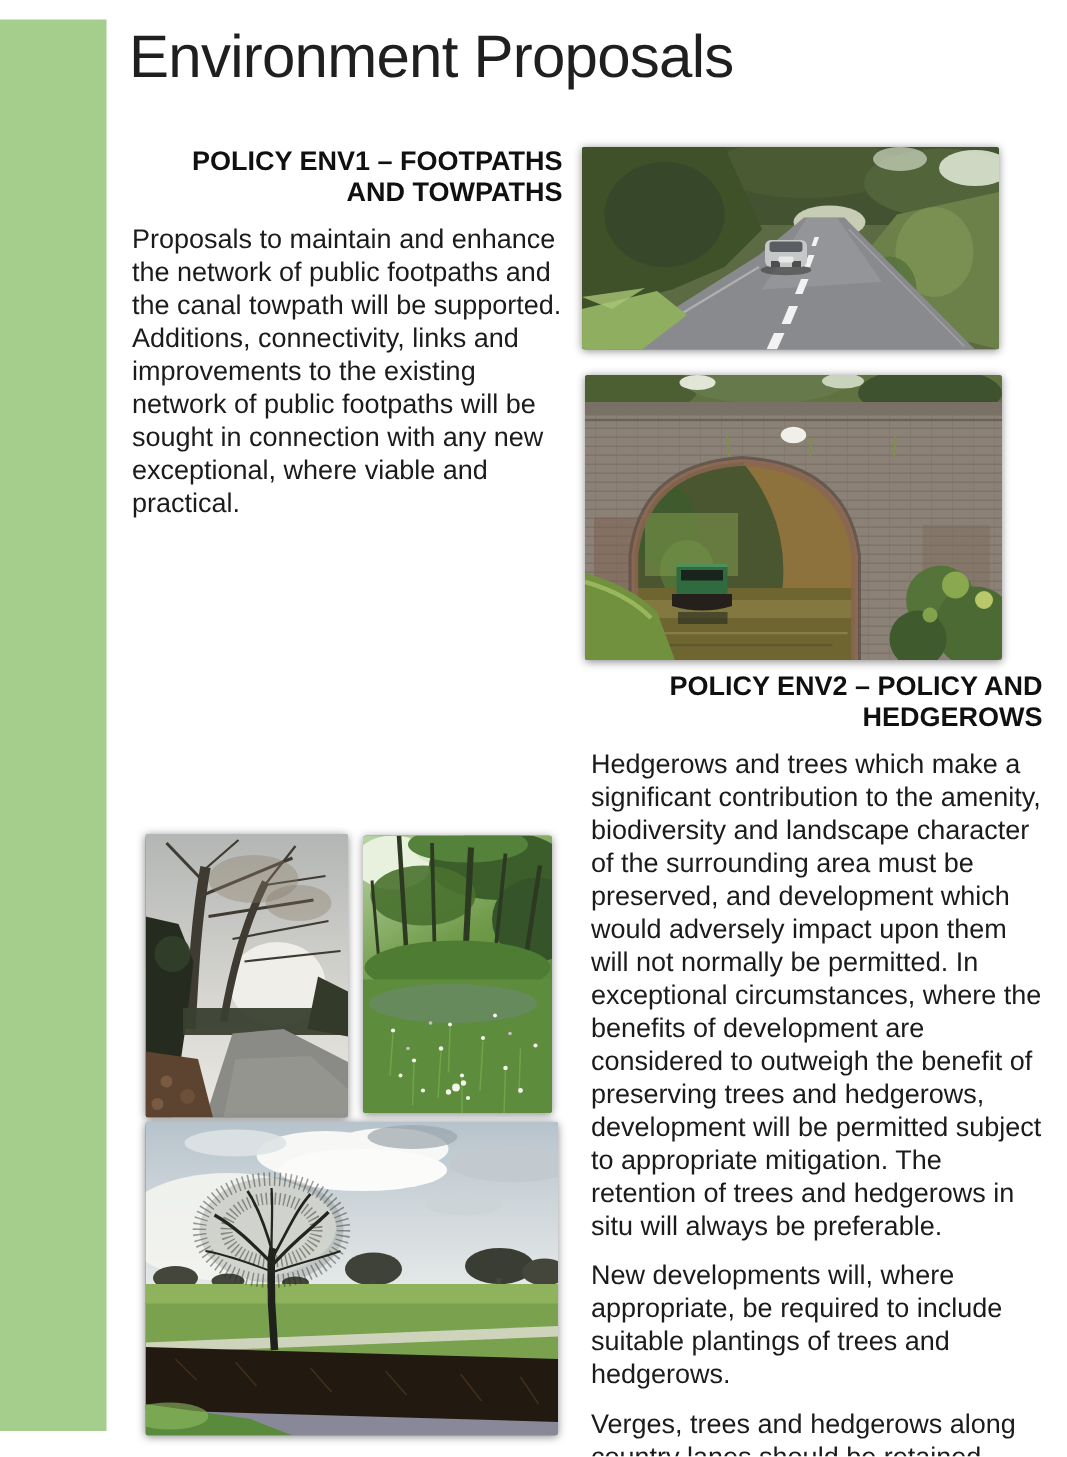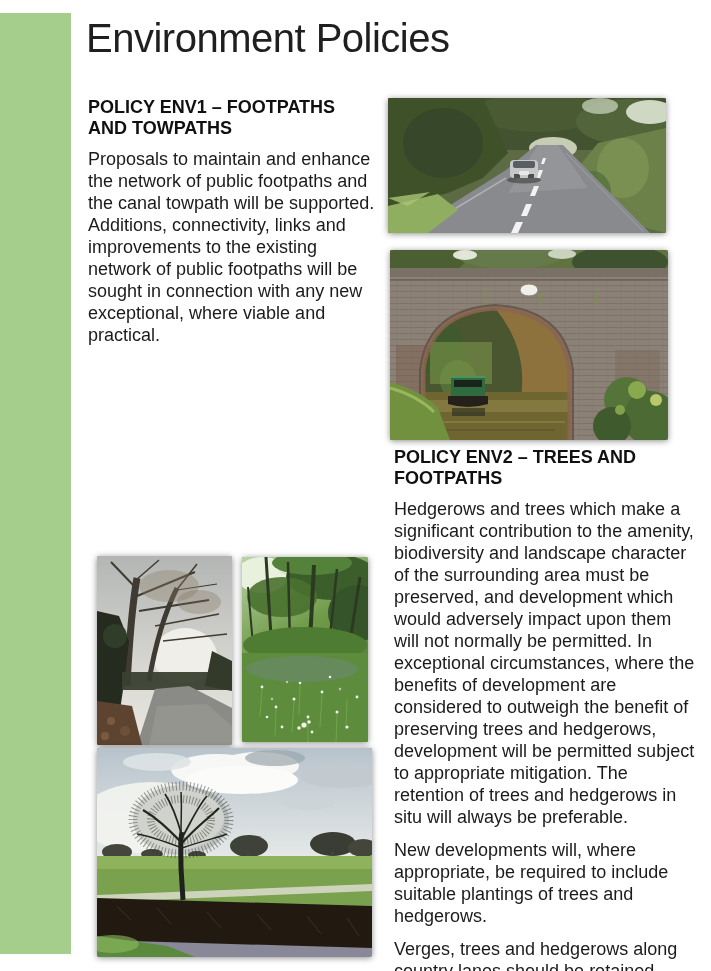--- a/index.html
+++ b/index.html
@@ -11,20 +11,21 @@
   .page-title{
     position:absolute;left:86px;top:16px;margin:0;
     font-size:40px;font-weight:300;letter-spacing:-0.5px;color:#1f1f1f;
     font-family:"Liberation Sans", sans-serif;white-space:nowrap;
   }
   .col-left{position:absolute;left:88px;top:97px;width:287px;}
   .col-right-text{position:absolute;left:394px;top:447px;width:301px;}
   .policy-heading{
     font-size:18px;line-height:21px;font-weight:700;color:#101010;
     margin:0 0 9px 0;
+    text-align:right;
   }
   .body-para{
     font-size:18px;line-height:22px;margin:0 0 11px 0;color:#1b1b1b;
   }
   .photo{
     position:absolute;border-radius:2px;overflow:hidden;
     box-shadow:0 1px 6px rgba(0,0,0,0.45);
     background:#889;
   }
   .photo svg{display:block;}
@@ -34,29 +35,29 @@
   #photo-woodland{left:242px;top:557px;width:126px;height:185px;}
   #photo-field{left:97px;top:748px;width:275px;height:209px;}
 </style>
 </head>
 <body>
 
 <div class="page">
 
   <div class="sidebar" style="background-color: rgb(165, 205, 140);"></div>
 
-  <h1 class="page-title">Environment Policies</h1>
+  <h1 class="page-title">Environment Proposals</h1>
 
   <section class="col-left">
     <h2 class="policy-heading">POLICY ENV1 – FOOTPATHS AND TOWPATHS</h2>
     <p class="body-para">Proposals to maintain and enhance the network of public footpaths and the canal towpath will be supported.  Additions, connectivity, links and improvements to the existing network of public footpaths will be sought in connection with any new exceptional, where viable and practical.</p>
   </section>
 
   <section class="col-right-text">
-    <h2 class="policy-heading">POLICY ENV2 – TREES AND FOOTPATHS</h2>
+    <h2 class="policy-heading">POLICY ENV2 – POLICY AND HEDGEROWS</h2>
     <p class="body-para">Hedgerows and trees which make a significant contribution to the amenity, biodiversity and landscape character of the surrounding area must be preserved,  and development which would adversely impact upon them will not normally be permitted.   In exceptional circumstances, where the benefits of development are considered to outweigh the benefit of preserving trees and hedgerows, development will be permitted subject to appropriate mitigation. The retention of trees and hedgerows in situ will always be preferable.</p>
     <p class="body-para">New developments will, where appropriate, be required to include suitable plantings of trees and hedgerows.</p>
     <p class="body-para">Verges, trees and hedgerows along country lanes should be retained.</p>
   </section>
 
   <figure class="photo" id="photo-road" style="margin:0;" aria-label="Country road bordered by trees and hedgerows with a parked silver car">
     <svg width="278" height="135" viewBox="0 0 278 135">
       <rect width="278" height="135" fill="#5c6b43"></rect>
       <rect x="0" y="0" width="278" height="52" fill="#435231"></rect>
       <ellipse cx="40" cy="20" rx="58" ry="24" fill="#384628"></ellipse>

